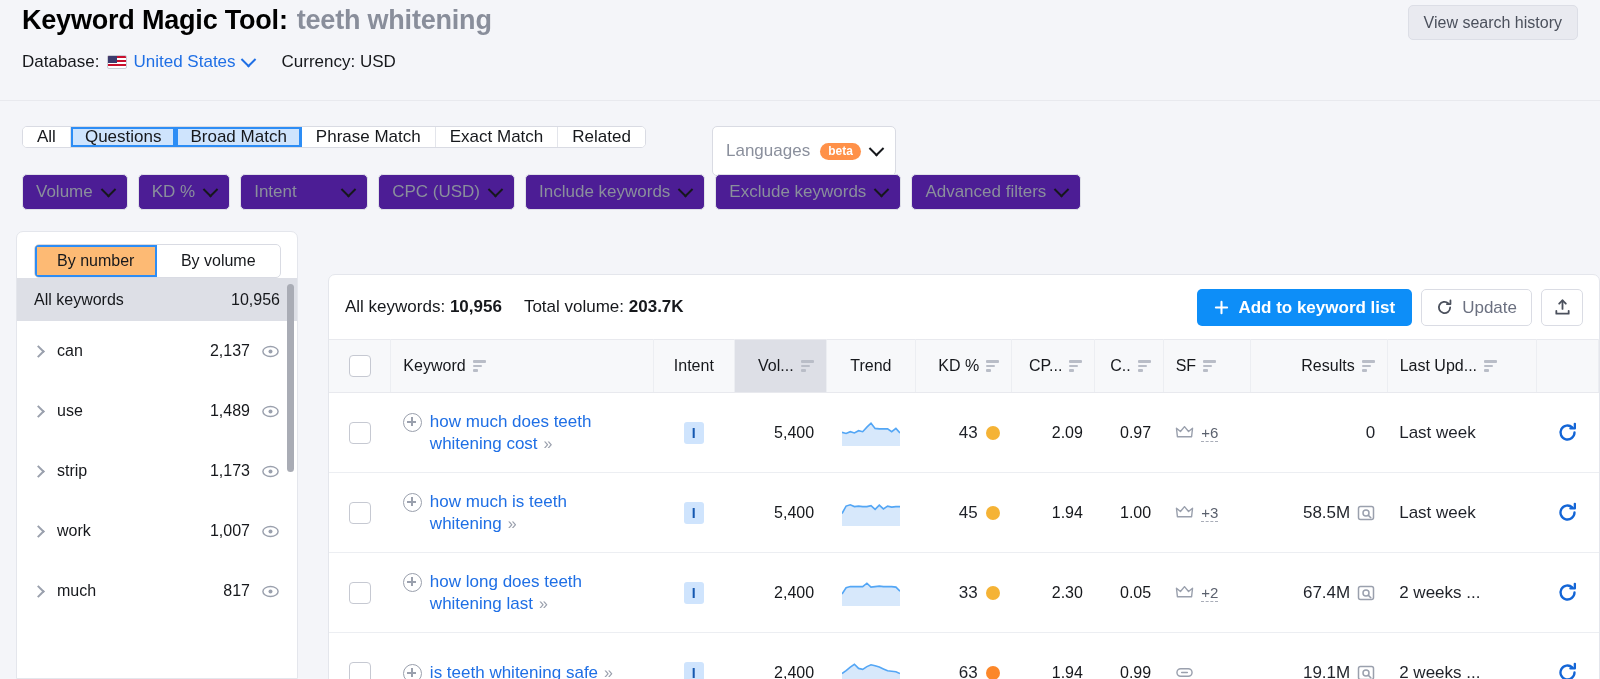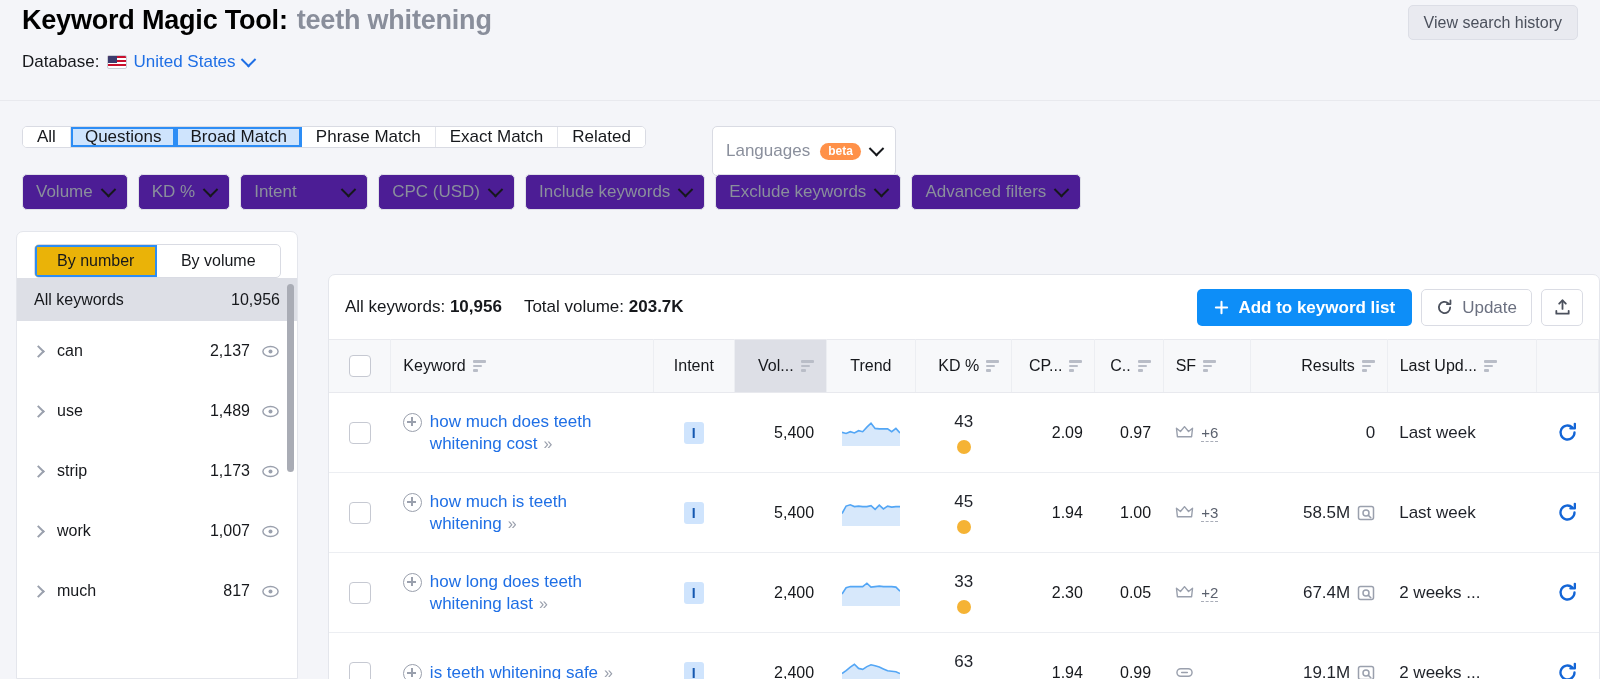--- a/index.html
+++ b/index.html
@@ -11,21 +11,21 @@
     color: #1f2229;
     overflow: hidden;
   }
   .page { position: relative; width: 1600px; height: 679px; background: #f4f5f9; }
 
   
   .header { position: relative; height: 101px; background: #f4f5f9; border-bottom: 1px solid #e8e9ee; }
   .title-row { position: absolute; left: 22px; top: 5px; display: flex; align-items: baseline; gap: 9px; }
   .title-main { font-size: 27px; font-weight: bold; color: #000; letter-spacing: -0.2px; }
   .title-term { font-size: 27px; font-weight: bold; color: #898e9b; letter-spacing: -0.2px; }
-  .meta-row { position: absolute; left: 22px; top: 52px; display: flex; align-items: flex-end; gap: 28px; flex-direction: column; }
+  .meta-row { position: absolute; left: 22px; top: 52px; display: flex; align-items: flex-end; gap: 28px; }
   .meta-item { display: flex; align-items: center; gap: 7px; font-size: 17px; color: #16181c; }
   .flag { display: inline-block; width: 20px; height: 14px; border-radius: 2px; position: relative; overflow: hidden;
           background: repeating-linear-gradient(to bottom, #c8102e 0 2px, #ffffff 2px 4px); border: 0.5px solid #c9ccd6; }
   .flag::before { content: ""; position: absolute; left: 0; top: 0; width: 9px; height: 7px; background: #3c3b6e; }
   .db-link { color: #1f6fe5; font-size: 17px; }
   .caret { display: inline-block; width: 11px; height: 11px; border-right: 2.4px solid #1f6fe5; border-bottom: 2.4px solid #1f6fe5;
            transform: rotate(45deg) translate(-2px,-2px); }
   .caret.dark { border-color: #16181c; }
   .view-history { position: absolute; right: 22px; top: 5px; height: 35px; padding: 0 15px; display: flex; align-items: center;
                   background: #e9eaf0; border: 1px solid #dcdee6; border-radius: 5px; font-size: 16px; color: #4b505c; cursor: pointer; }
@@ -43,21 +43,21 @@
   .filter-row2 { position: absolute; left: 22px; top: 73px; display: flex; gap: 10px; }
   .fbtn { height: 36px; display: flex; align-items: center; gap: 10px; padding: 0 13px; background: #4c1d95; border: 1px solid #dfe1e8;
           border-radius: 5px; font-size: 17px; color: #8a8f9c; cursor: pointer; }
   .fbtn.wide { min-width: 128px; justify-content: space-between; }
 
   
   .sidebar { position: absolute; left: 16px; top: 231px; width: 282px; height: 448px; background: #fff;
              border: 1px solid #e4e6ec; border-radius: 7px 7px 0 0; overflow: hidden; }
   .seg { margin: 12px auto 0; width: 247px; height: 34px; display: flex; background: #fff; border: 1px solid #d9dbe3; border-radius: 5px; overflow: hidden; }
   .seg-btn { flex: 1; display: flex; align-items: center; justify-content: center; font-size: 16px; color: #16181c; cursor: pointer; }
-  .seg-btn.active { background: #eab308; box-shadow: inset 0 0 0 2px #2d8df5; }
+  .seg-btn.active { background: #fdba74; box-shadow: inset 0 0 0 2px #2d8df5; }
   .kw-row { height: 60px; display: flex; align-items: center; padding: 0 17px; font-size: 16px; position: relative; }
   .kw-row.head { background: #dddfe6; height: 43px; font-weight: normal; }
   .kw-label { flex: 1; color: #16181c; }
   .kw-count { color: #16181c; font-size: 16px; }
   .chev { width: 9px; height: 9px; border-right: 2.3px solid #9aa0ad; border-top: 2.3px solid #9aa0ad; transform: rotate(45deg); margin-right: 14px; }
   .eye { width: 19px; height: 19px; margin-left: 11px; display: inline-flex; align-items: center; justify-content: center; }
   .sb-track { position: absolute; right: 3px; top: 47px; width: 7px; height: 395px; }
   .sb-thumb { position: absolute; right: 3px; top: 52px; width: 7px; height: 188px; background: #a9acb5; border-radius: 4px; }
 
   .main { position: absolute; left: 328px; top: 231px; width: 1272px; height: 448px; background: #fff;
@@ -89,21 +89,21 @@
   .cb { width: 22px; height: 22px; border: 1px solid #c6c9d2; border-radius: 4px; background: #fff; cursor: pointer; }
   .kwcell { display: flex; align-items: flex-start; gap: 8px; }
   .plus { flex: none; width: 19px; height: 19px; border-radius: 50%; border: 1.6px solid #9aa0ad; position: relative; margin-top: 2px; }
   .plus::before, .plus::after { content: ""; position: absolute; background: #9aa0ad; }
   .plus::before { left: 3.5px; top: 7.6px; width: 9px; height: 1.7px; }
   .plus::after { left: 7.6px; top: 3.5px; width: 1.7px; height: 9px; }
   .kwtext { color: #1f6fe5; font-size: 17px; line-height: 22px; }
   .chevs { color: #9aa0ad; font-size: 16px; letter-spacing: -2px; margin-left: 6px; }
   .intent { display: inline-block; background: #cfe4fd; color: #1558b0; font-weight: bold; font-size: 14px; padding: 3px 8px; border-radius: 3px; }
   .num { text-align: right; font-size: 17px; color: #16181c; }
-  .kd { display: flex; align-items: center; justify-content: flex-end; gap: 8px; font-size: 17px; flex-direction: column; }
+  .kd { display: flex; align-items: center; justify-content: flex-end; gap: 8px; font-size: 17px; }
   .dot { width: 14px; height: 14px; border-radius: 50%; display: inline-block; }
   .spark { width: 58px; height: 26px; }
   .sf-cell { display: flex; align-items: center; gap: 7px; }
   .sfplus { color: #5b616e; font-size: 15px; border-bottom: 1px dashed #a9adb8; }
   .res-cell { display: flex; align-items: center; justify-content: flex-end; gap: 7px; font-size: 17px; }
   .upd-cell { display: flex; align-items: center; justify-content: space-between; gap: 10px; font-size: 17px; white-space: nowrap; }
 </style>
 </head>
 <body>
 

